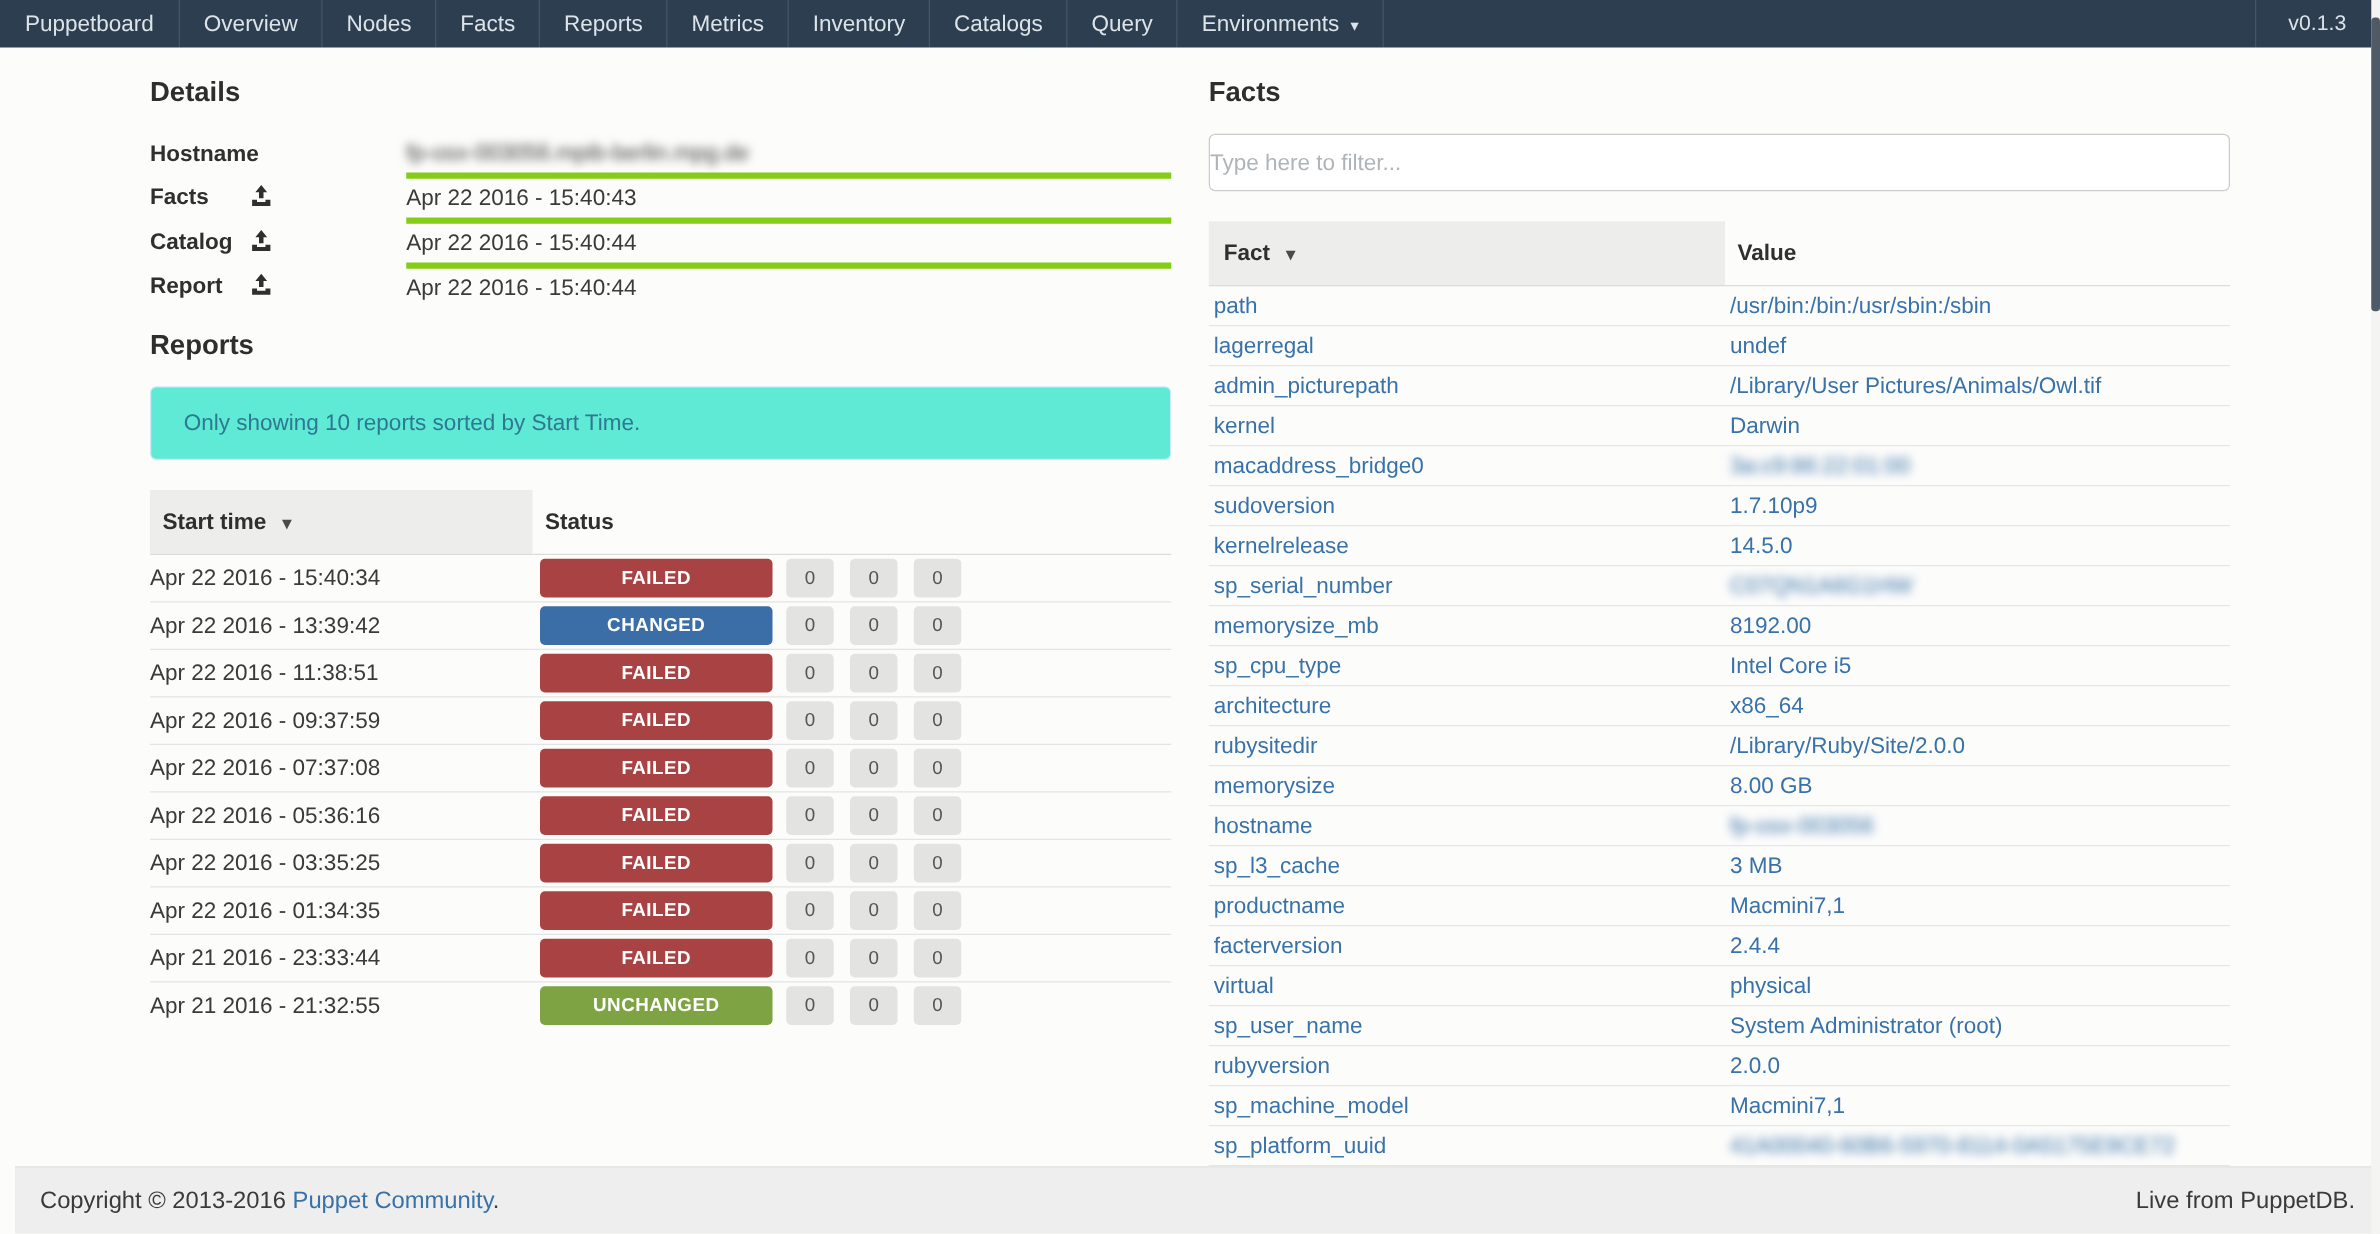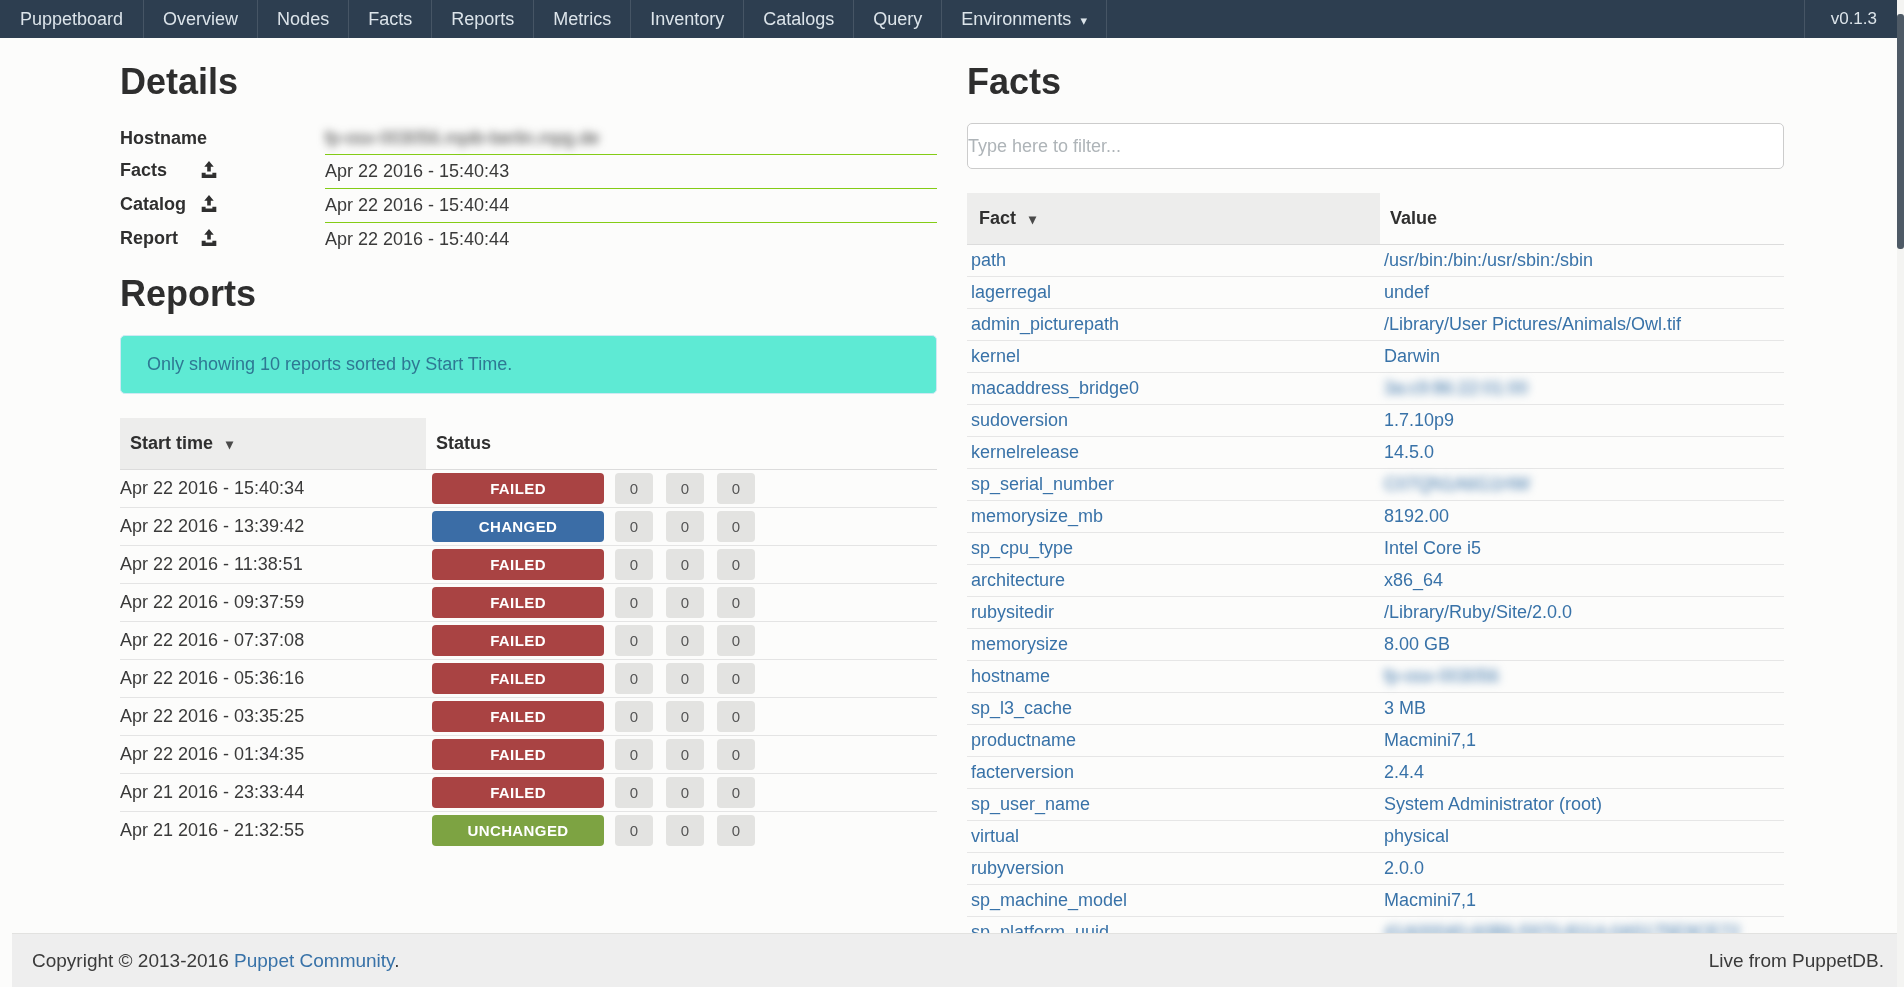--- a/index.html
+++ b/index.html
@@ -24,28 +24,28 @@
   .nav-spacer { flex:1; }
   .nav-version {
     display:flex; align-items:center; padding:0 26px; font-size:17px;
     border-left:1px solid rgba(255,255,255,0.12);
     border-right:1px solid rgba(255,255,255,0.12);
   }
 
   
   .container { width:1664px; margin:0 auto; padding-top:23px; display:flex; gap:30px; }
   .col { flex:1 1 0; min-width:0; }
-  h2 { font-size:36px; font-weight:700; color:#2e2e2e; margin:0 0 20px 0; }
+  h2 { font-size:22px; font-weight:700; color:#2e2e2e; margin:0 0 20px 0; }
   h2.reports-title { margin-top:16px; }
 
   
   .details-table { width:100%; border-collapse:collapse; margin-bottom:2px; }
   .details-table td { padding:5px 0; font-size:18px; vertical-align:middle; }
   .details-table td.lbl { width:205px; font-weight:700; color:#2f2f2f; }
-  .details-table tr + tr td.val { border-top:1px solid #84cc16; }
+  .details-table tr + tr td.val { border-top:5px solid #84cc16; }
   .lbl-text { display:inline-block; min-width:78px; }
   .upload-icon { display:inline-block; vertical-align:-3px; margin-left:2px; }
 
   .blurred { filter:blur(4px); user-select:none; }
 
   
   .alert-info {
     background:#5eead4; border:1px solid #cfe9f3; border-radius:5px;
     color:#2e7893; font-size:18px; padding:18px 26px; margin-bottom:24px;
   }
@@ -57,21 +57,21 @@
     padding:15px 10px; border-bottom:1px solid #dcdcdc; cursor:pointer;
   }
   table.listing th.sorted { background:#ededec; }
   .sort-caret { font-size:14px; color:#4a4a4a; margin-left:8px; }
 
   .reports-table th.col-start { width:306px; }
   .reports-table td { padding:3px 0; font-size:18px; vertical-align:middle; }
   .reports-table tbody tr + tr td { border-top:1px solid #e4e4e4; }
   .status-cell { display:flex; align-items:center; }
   .status-badge {
-    display:inline-block; width:172px; padding:7px 0; margin-left:6px;
+    display:inline-block; width:186px; padding:7px 0; margin-left:6px;
     border-radius:4px; color:#fff; font-size:15px; font-weight:700;
     letter-spacing:0.4px; text-align:center;
   }
   .st-failed    { background:#a94343; }
   .st-changed   { background:#3b6da6; }
   .st-unchanged { background:#7da342; }
   .count {
     display:inline-block; width:38px; padding:7px 0; margin-left:13px;
     background:#e3e3e1; border-radius:4px; color:#555; font-size:15px; text-align:center;
   }
@@ -420,27 +420,27 @@
     <td><a class="link">productname</a></td>
     <td><a class="link">Macmini7,1</a></td>
   </tr>
 
   <tr>
     <td><a class="link">facterversion</a></td>
     <td><a class="link">2.4.4</a></td>
   </tr>
 
   <tr>
+    <td><a class="link">virtual</a></td>
+    <td><a class="link">physical</a></td>
+  </tr>
+
+  <tr>
     <td><a class="link">sp_user_name</a></td>
     <td><a class="link">System Administrator (root)</a></td>
-  </tr>
-
-  <tr>
-    <td><a class="link">virtual</a></td>
-    <td><a class="link">physical</a></td>
   </tr>
 
   <tr>
     <td><a class="link">rubyversion</a></td>
     <td><a class="link">2.0.0</a></td>
   </tr>
 
   <tr>
     <td><a class="link">sp_machine_model</a></td>
     <td><a class="link">Macmini7,1</a></td>

